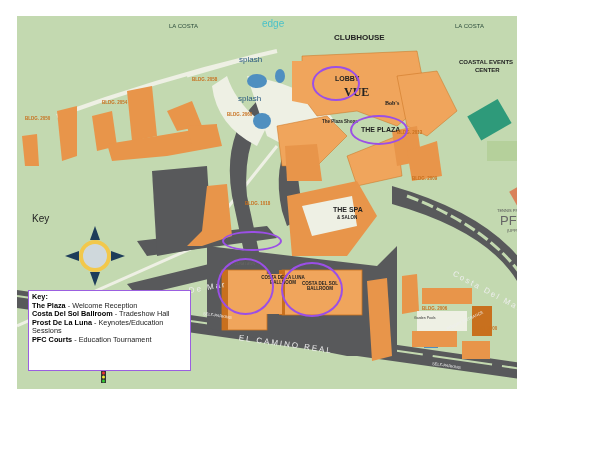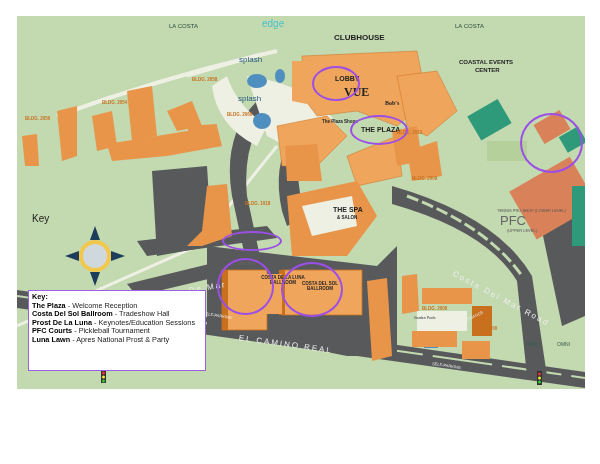--- a/index.html
+++ b/index.html
@@ -1,24 +1,24 @@
 <!DOCTYPE html>
 <html><head>
 <meta charset="utf-8">
 <style>
   html,body{margin:0;padding:0;background:#fff;}
   body{width:600px;height:464px;position:relative;overflow:hidden;font-family:"Liberation Sans",sans-serif;}
-  #map{position:absolute;left:17px;top:16px;width:568px;height:373px;background:#c3d9b0;overflow:hidden;}
+  #map{position:absolute;left:17px;top:16px;width:500px;height:373px;background:#c3d9b0;overflow:hidden;}
   svg{position:absolute;left:0;top:0;}
   .lbl{position:absolute;font-family:"Liberation Sans",sans-serif;white-space:nowrap;}
   .bld{color:#c8701e;font-size:4.5px;font-weight:bold;text-align:center;line-height:5px;}
   .big{font-weight:bold;color:#222;}
   .road{color:#eee;font-size:8px;letter-spacing:2px;}
   .small{font-size:4px;color:#555;}
-  #key{position:absolute;left:28px;top:290px;width:178px;height:81px;background:#fff;border:1.5px solid #9b5fe0;box-sizing:border-box;padding:2px 3px;font-size:7.3px;line-height:8.6px;color:#222;}
+  #key{position:absolute;left:28px;top:290px;width:163px;height:81px;background:#fff;border:1.5px solid #9b5fe0;box-sizing:border-box;padding:2px 3px;font-size:7.3px;line-height:8.6px;color:#222;}
   #key b{color:#000;}
   .circle{position:absolute;border:2.5px solid #9b4fe6;border-radius:50%;box-sizing:border-box;}
 </style>
 </head>
 <body>
 
 <div id="map">
   <svg width="568" height="373" viewBox="0 0 568 373">
 
     <path d="M0 310 L180 230 L260 130" stroke="#eef0e4" stroke-width="3" fill="none"></path>
@@ -171,15 +171,14 @@
   <div class="circle" style="left:205px;top:272px;width:60px;height:20px;transform:translateY(-57px);"></div>
   <div class="circle" style="left:200px;top:242px;width:57px;height:57px;"></div>
   <div class="circle" style="left:264px;top:246px;width:62px;height:55px;"></div>
 </div>
 
 <div id="key">
   <div><b>Key:</b></div>
   <div><b>The Plaza</b><span> - Welcome Reception</span></div>
   <div><b>Costa Del Sol Ballroom</b><span> - Tradeshow Hall</span></div>
   <div><b>Prost De La Luna</b><span> - Keynotes/Education Sessions</span></div>
-  <div><b>PFC Courts</b><span> - Pickleball Tournament</span></div>
-  <div><b>Luna Lawn</b><span> - Apres National Prost &amp; Party</span></div>
+  <div><b>PFC Courts</b><span> - Education Tournament</span></div>
 </div>
 
 </body></html>

